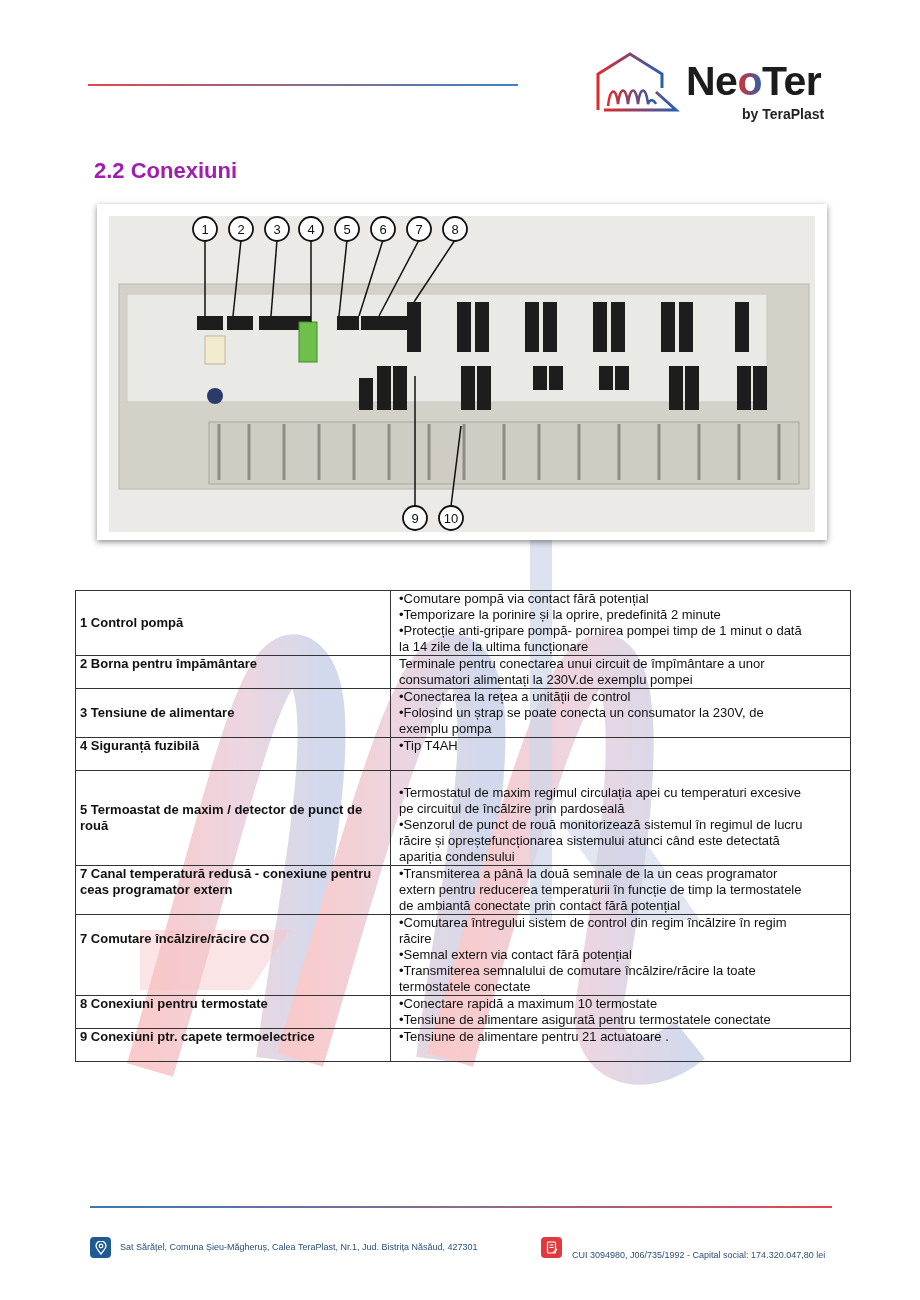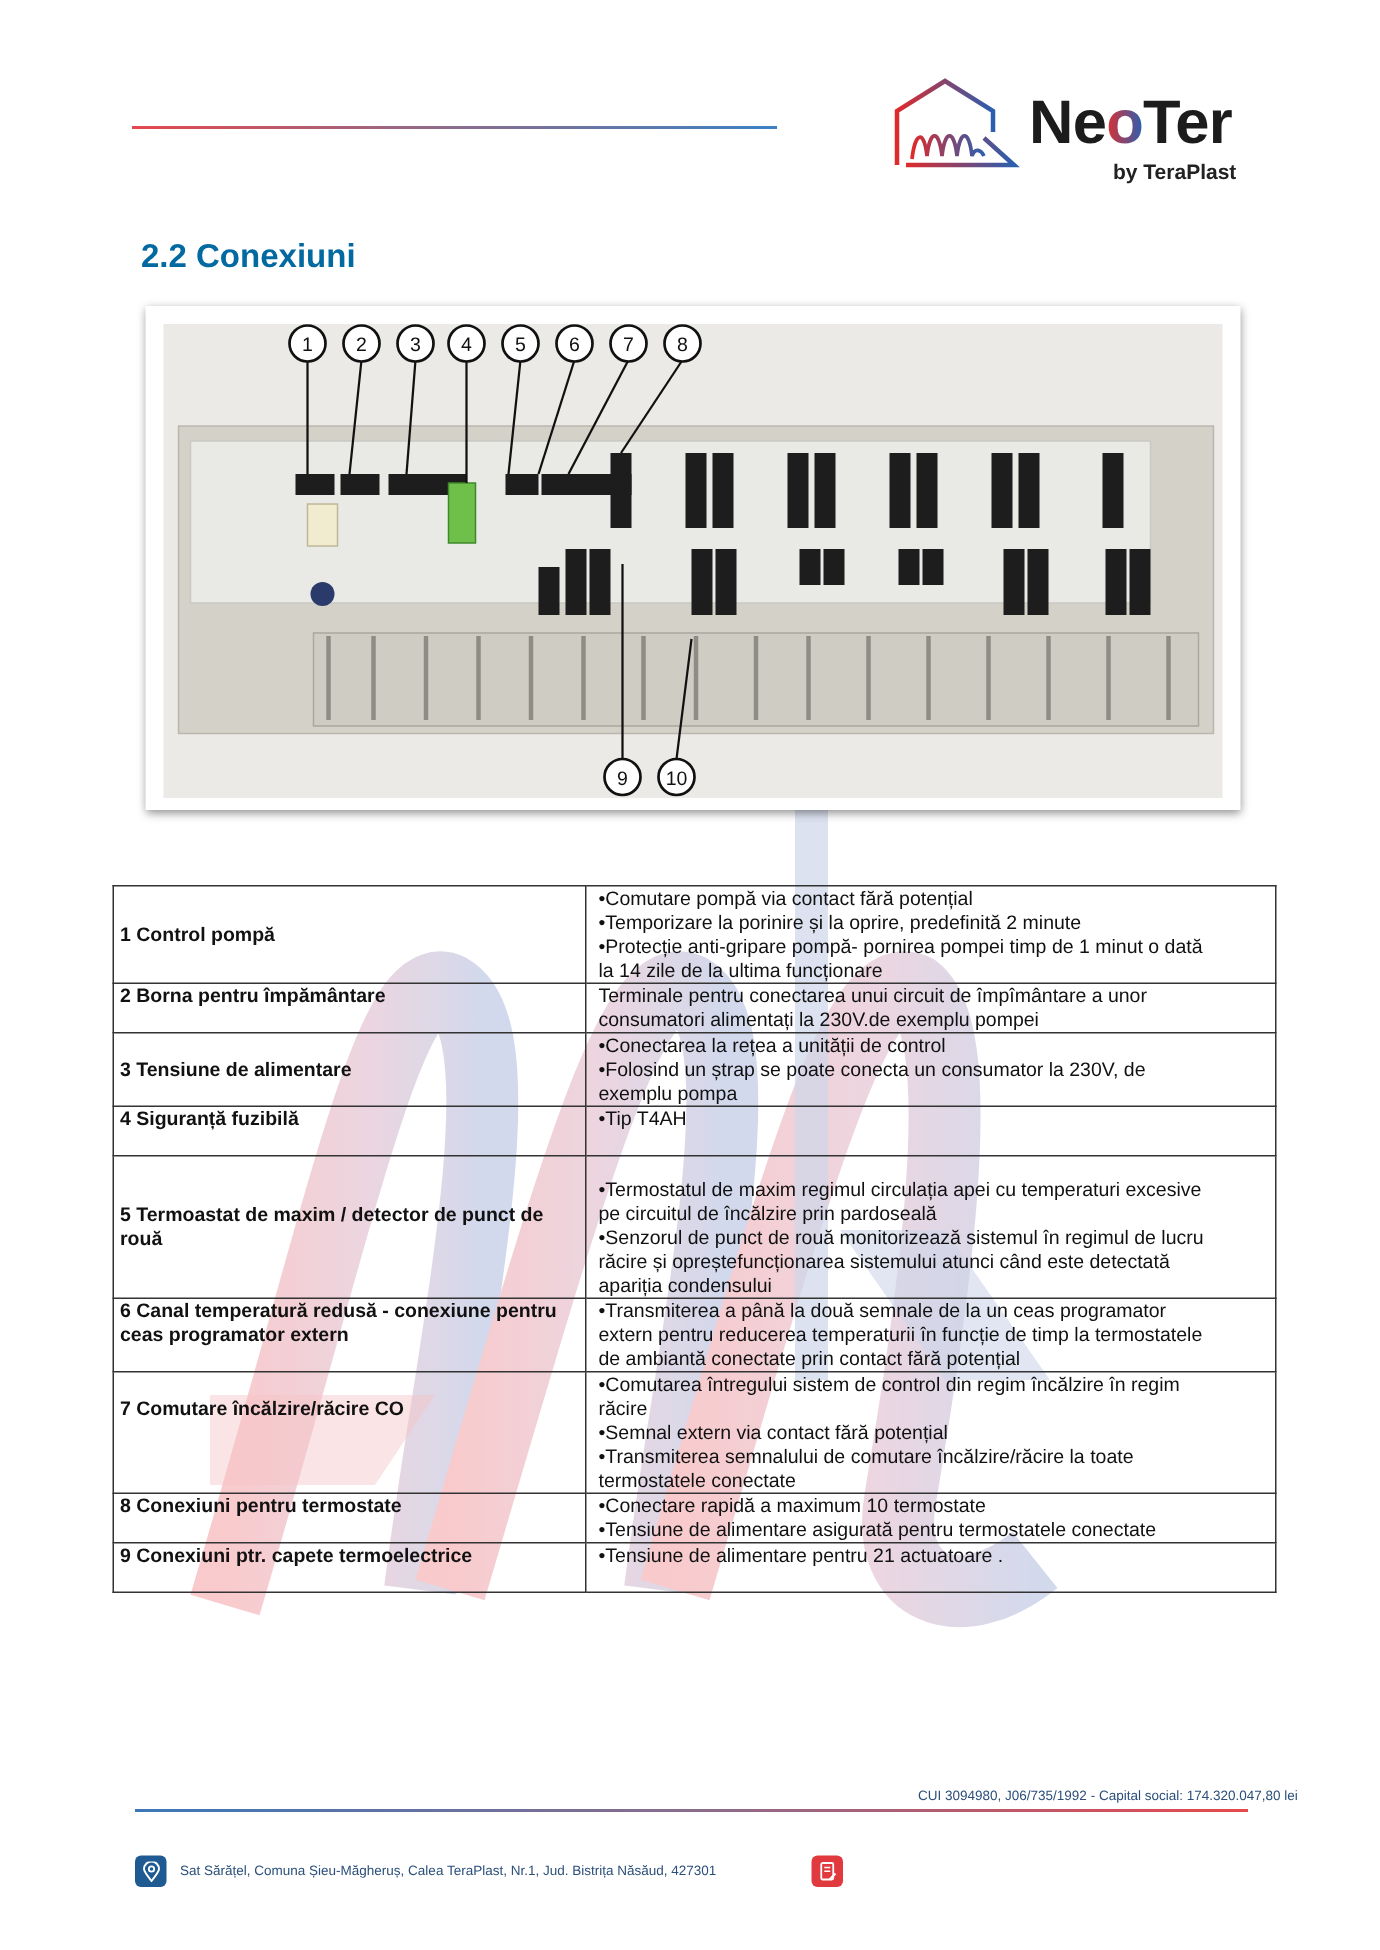--- a/index.html
+++ b/index.html
@@ -2,21 +2,21 @@
 <html><head>
 <meta charset="utf-8">
 <style>
   html,body{margin:0;padding:0;background:#fff;}
   body{width:920px;height:1300px;position:relative;overflow:hidden;font-family:"Liberation Sans",sans-serif;color:#111;}
   .hdr-line{position:absolute;left:88px;top:84px;width:430px;height:2px;background:linear-gradient(90deg,#e5484d,#8a6c8c,#3b82c4);}
   .logo{position:absolute;left:594px;top:48px;width:240px;height:80px;text-align:center;}
   .logo-name{position:absolute;left:92px;top:10px;font-weight:bold;font-size:41px;letter-spacing:-0.5px;color:#1c1c1c;}
   .logo-name .o{background:linear-gradient(90deg,#e03030,#2a5fb0);-webkit-background-clip:text;background-clip:text;color:transparent;}
   .logo-by{position:absolute;left:148px;top:58px;font-weight:bold;font-size:14px;color:#222;}
-  .title{position:absolute;left:94px;top:158px;font-weight:bold;font-size:22px;color:#0369a1;}
+  .title{position:absolute;left:94px;top:158px;font-weight:bold;font-size:22px;color:#a21caf;}
   
   .wm{position:absolute;left:0;top:0;width:920px;height:1300px;pointer-events:none;}
   .photo-frame{position:absolute;left:97px;top:204px;width:730px;height:336px;background:#fff;box-shadow:0 2px 6px rgba(0,0,0,.45);}
   .photo{position:absolute;left:12px;top:12px;width:706px;height:316px;background:#eceae6;overflow:hidden;}
   table{position:absolute;left:75px;top:590px;width:776px;border-collapse:collapse;font-size:13px;line-height:16px;}
   td{border:1px solid #333;vertical-align:top;padding:0 4px;}
   td.lbl{width:306px;font-weight:bold;vertical-align:middle;}
   td.lbl.top{vertical-align:top;}
   td.desc{padding-left:8px;}
   .ln{display:block;}
@@ -211,21 +211,21 @@
       <td class="desc">
         <span class="ln" style="height:14px"></span>
           <span class="ln">•Termostatul de maxim regimul circulația apei cu temperaturi excesive</span>
           <span class="ln">pe circuitul de încălzire prin pardoseală</span>
           <span class="ln">•Senzorul de punct de rouă monitorizează sistemul în regimul de lucru</span>
           <span class="ln">răcire și opreștefuncționarea sistemului atunci când este detectată</span>
           <span class="ln">apariția condensului</span>
       </td>
     </tr>
     <tr>
-      <td class="lbl top">6 Canal temperatură redusă - conexiune pentru ceas programator extern</td>
+      <td class="lbl top">7 Canal temperatură redusă - conexiune pentru ceas programator extern</td>
       <td class="desc">
         <span class="ln">•Transmiterea a până la două semnale de la un ceas programator</span>
           <span class="ln">extern pentru reducerea temperaturii în funcție de timp la termostatele</span>
           <span class="ln">de ambiantă conectate prin contact fără potențial</span>
       </td>
     </tr>
     <tr>
       <td class="lbl" style="vertical-align:top;padding-top:16px;">7 Comutare încălzire/răcire CO</td>
       <td class="desc">
         <span class="ln">•Comutarea întregului sistem de control din regim încălzire în regim</span>
@@ -263,13 +263,13 @@
 <div class="ftr-txt" style="left:120px;top:1242px;">Sat Sărățel, Comuna Șieu-Măgheruș, Calea TeraPlast, Nr.1, Jud. Bistrița Năsăud, 427301</div>
 
 <div class="ftr-ic" style="left:541px;top:1237px;background:#e03a3e;">
   <svg width="12" height="14" viewBox="0 0 12 14">
       <rect x="1.5" y="1" width="8" height="11" rx="1" fill="none" stroke="#fff" stroke-width="1.2"></rect>
       <line x1="3.5" y1="4" x2="7.5" y2="4" stroke="#fff"></line>
       <line x1="3.5" y1="6.5" x2="7.5" y2="6.5" stroke="#fff"></line>
       <line x1="7" y1="12" x2="11" y2="8" stroke="#fff" stroke-width="1.4"></line>
     </svg>
 </div>
-<div class="ftr-txt" style="left:572px;top:1192px;margin-left:40px;">CUI 3094980, J06/735/1992 - Capital social: 174.320.047,80 lei</div>
+<div class="ftr-txt" style="left:572px;top:1250px;">CUI 3094980, J06/735/1992 - Capital social: 174.320.047,80 lei</div>
 
 </body></html>

